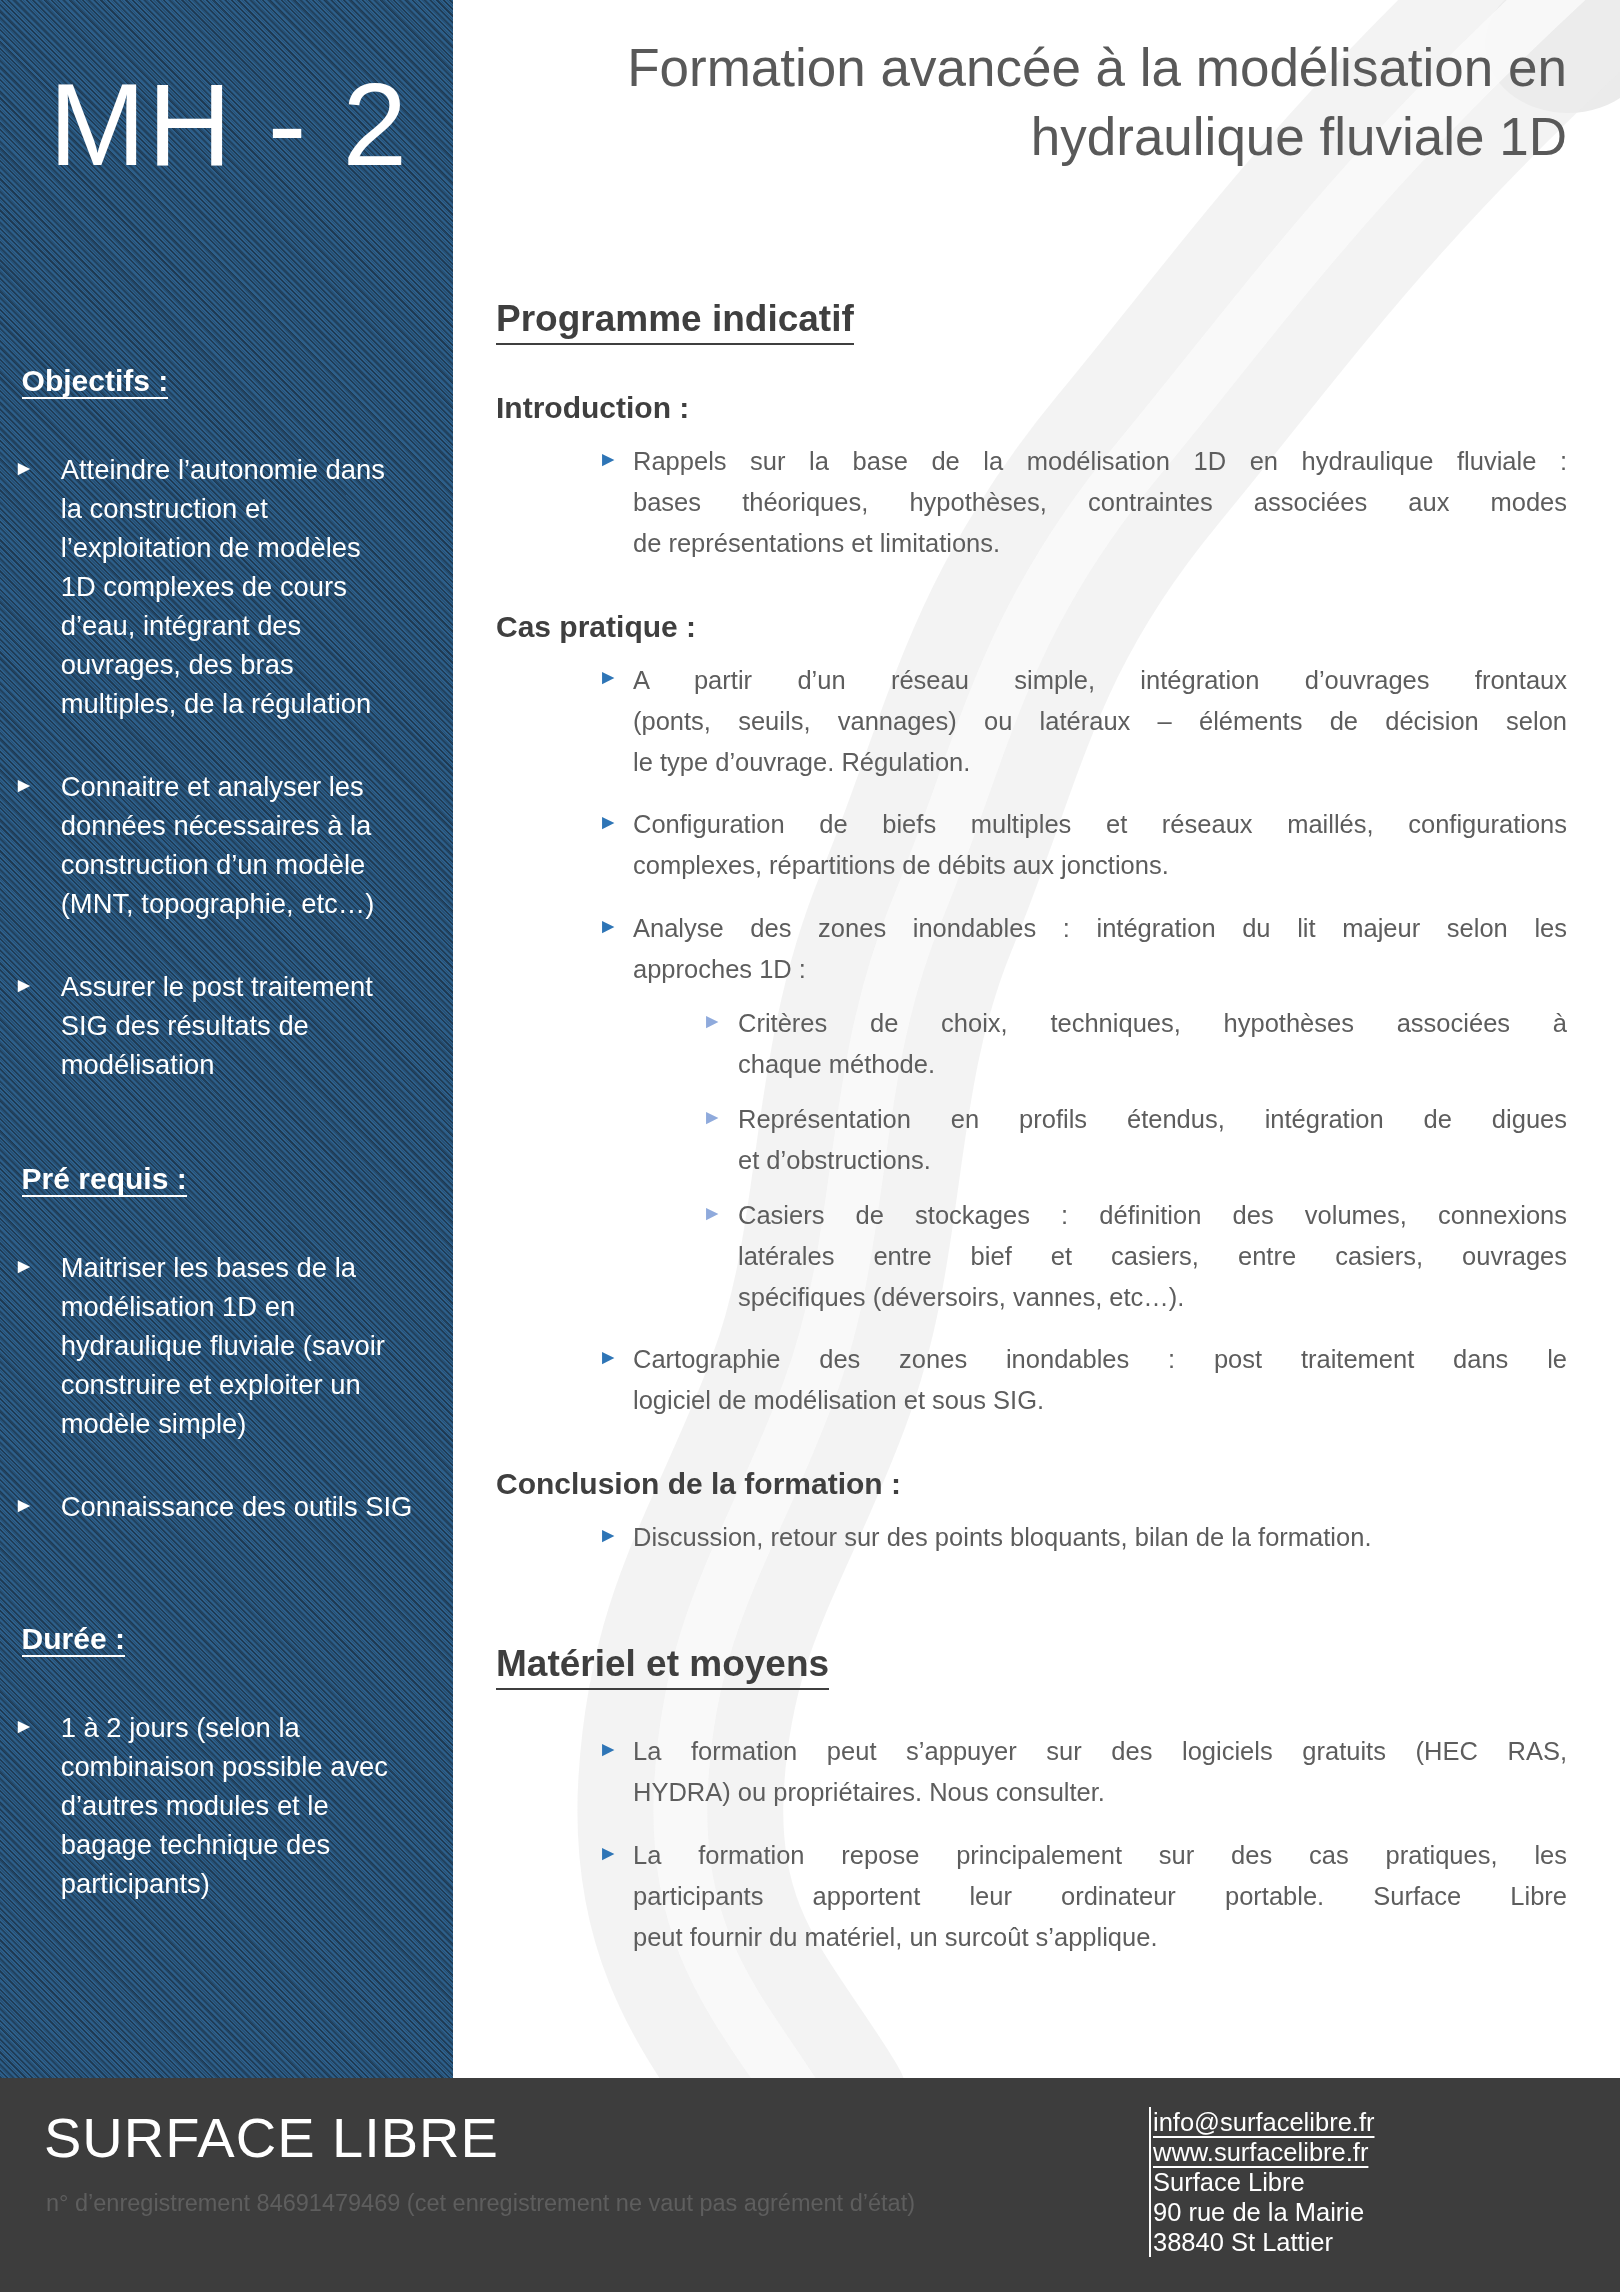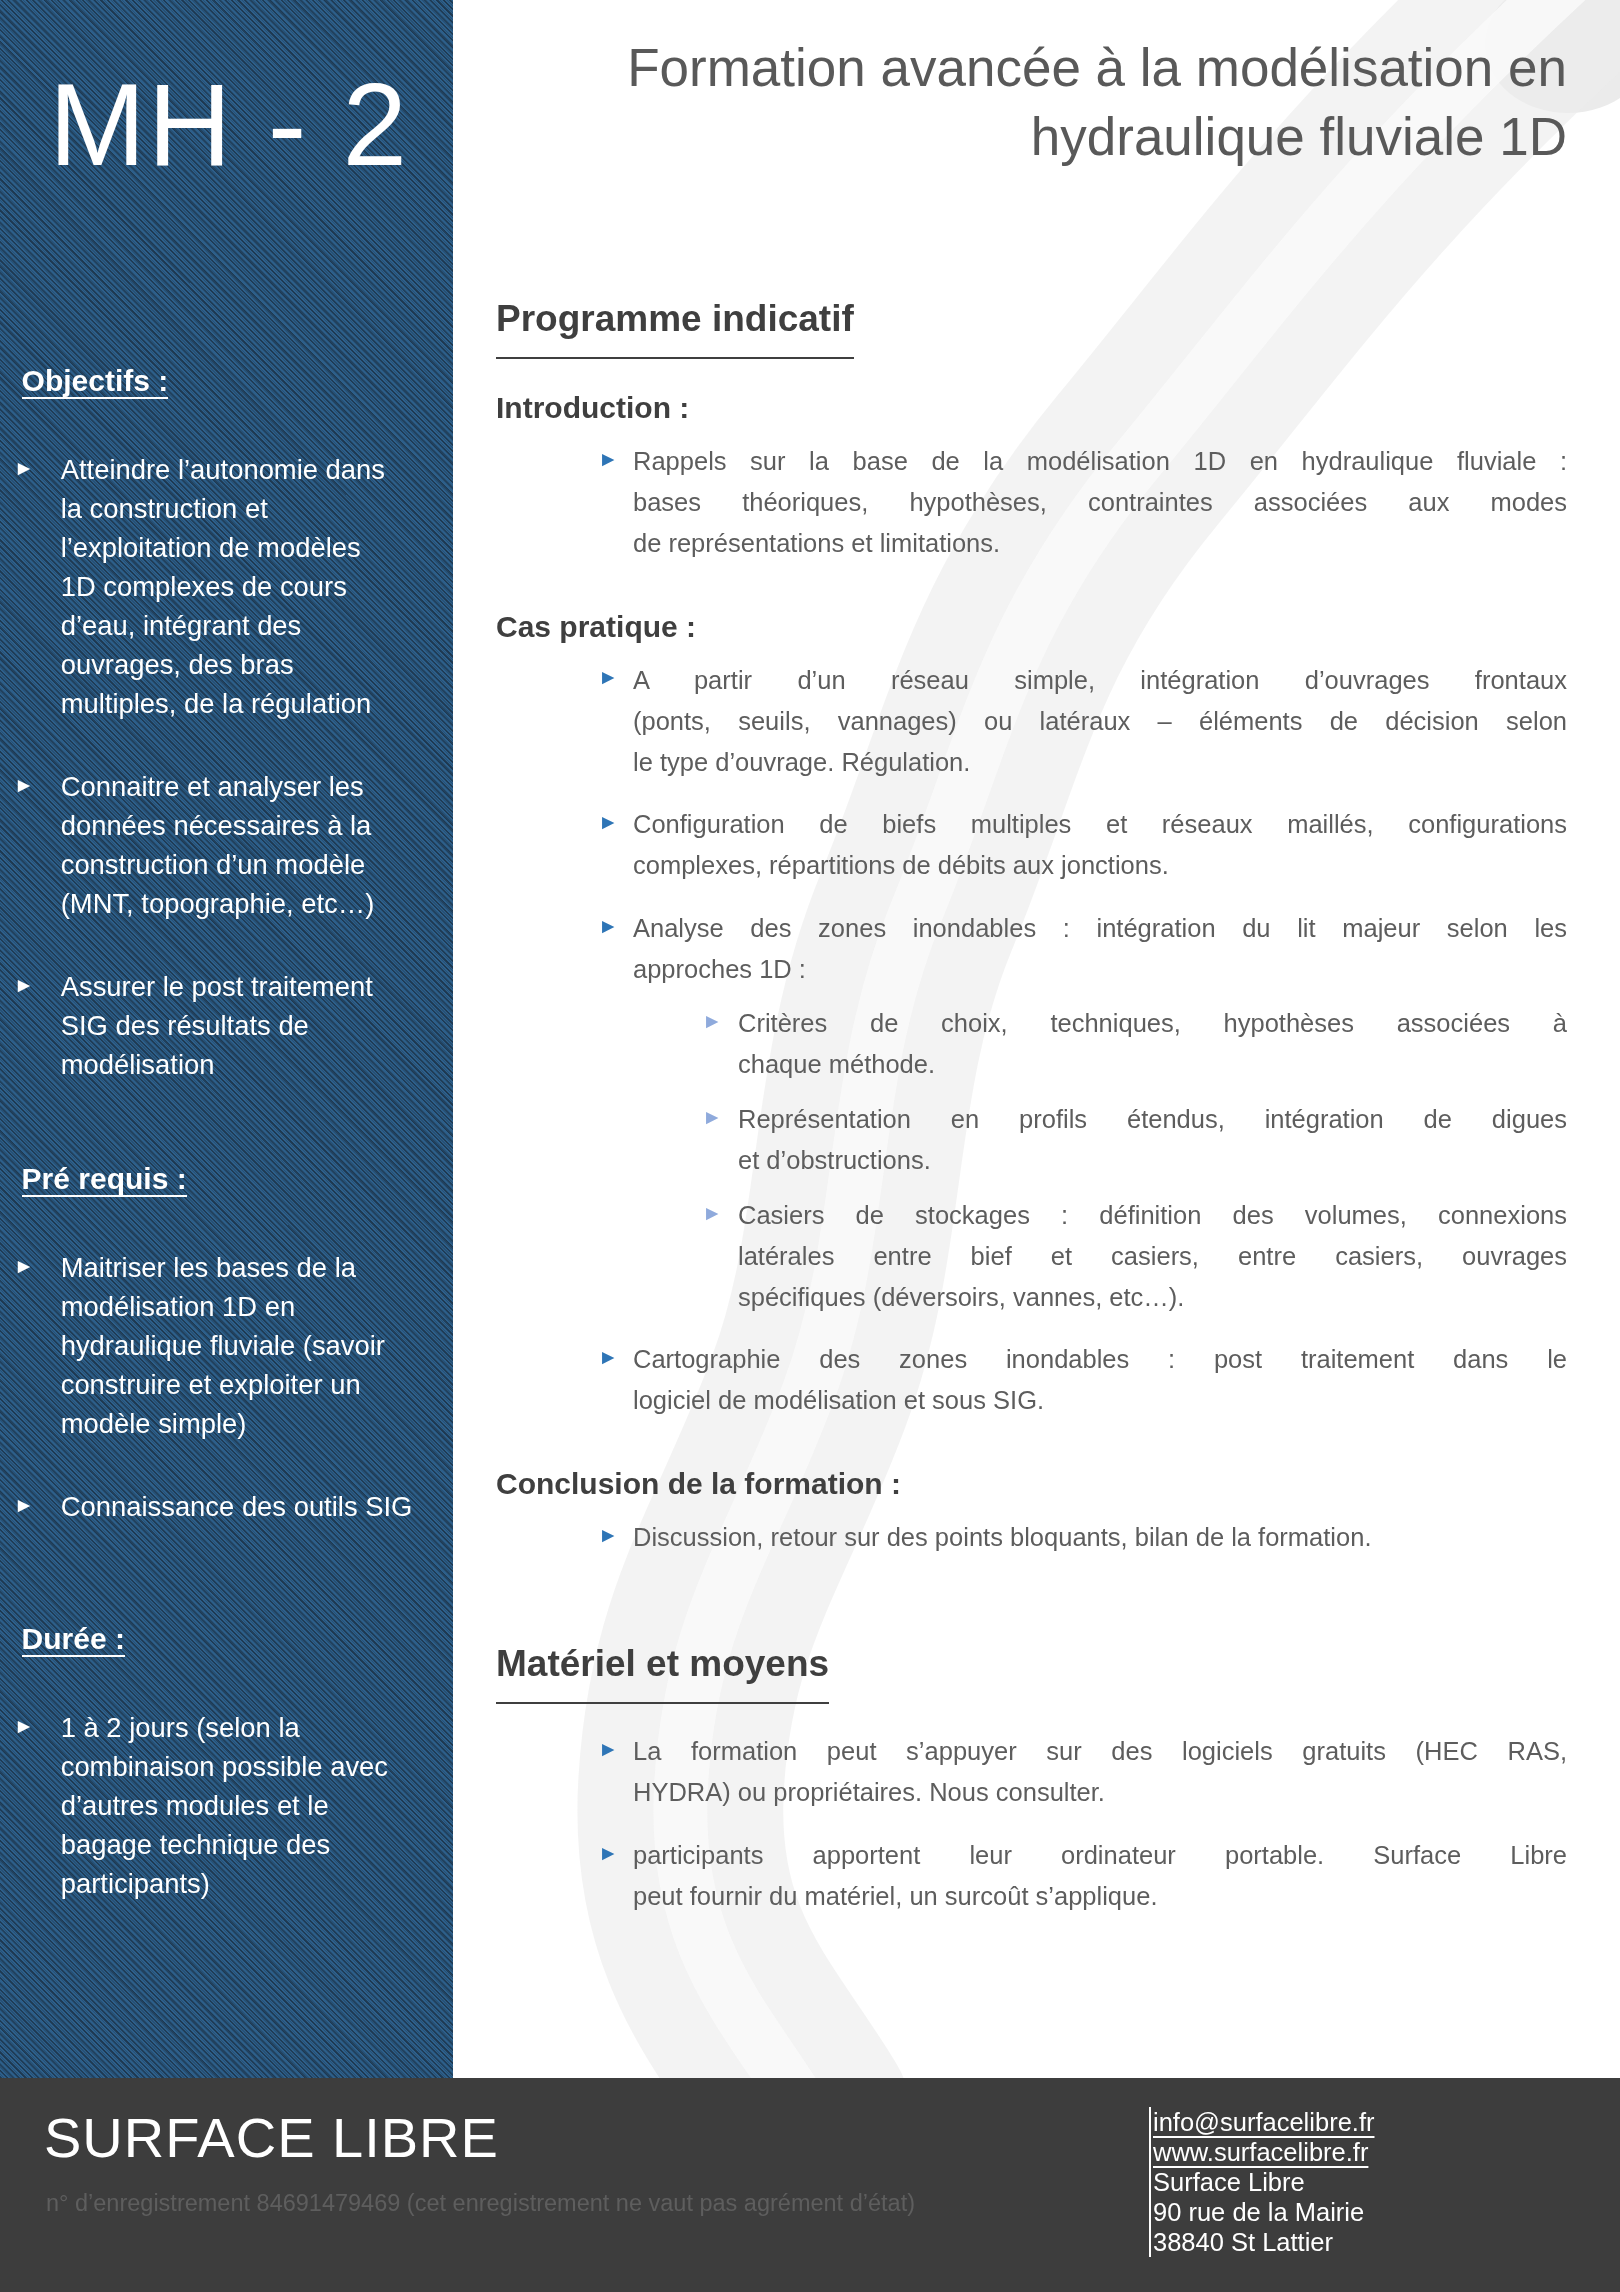--- a/index.html
+++ b/index.html
@@ -24,21 +24,21 @@
   .sb-item{display:flex;padding:0 15.7px 0 13.7px;margin-top:44px;}
   .sb-arrow{flex:0 0 47px;font-size:20.6px;padding-top:5.9px;color:#fff;}
   .sb-text{flex:1;font-size:27.4px;line-height:39px;}
   
   .main{position:absolute;left:496px;top:0;width:1071px;z-index:1;}
   .doc-title{margin-top:33px;text-align:right;color:var(--title-gray,#595959);
              font-size:53px;line-height:69px;font-weight:300;}
   .m-sec1{margin-top:125px;}
   .m-sec2{margin-top:83px;}
   .m-h{font-size:37px;font-weight:bold;color:var(--heading-text,#3f3f3f);line-height:45px;}
-  .m-h span{border-bottom:2.9px solid var(--heading-text,#3f3f3f);padding-bottom:18px;}
+  .m-h span{border-bottom:2.9px solid var(--heading-text,#3f3f3f);padding-bottom:4px;}
   .m-group1{margin-top:45px;}
   .m-group{margin-top:41px;}
   .m-label{font-size:30px;font-weight:bold;color:var(--heading-text,#3f3f3f);line-height:43px;}
   .m-bullet{display:flex;margin-top:21.6px;padding-left:102px;}
   .m-bullet.first{margin-top:11.8px;}
   .m-bullet.afterh{margin-top:23.5px;}
   .m-bullet .ar{flex:0 0 35px;font-size:20.6px;padding-top:5.9px;color:var(--accent,#2e75b6);}
   .m-bullet.l2{padding-left:206px;margin-top:13.7px;}
   .m-bullet.l2 .ar{flex:0 0 36px;color:var(--accent-light,#8faadc);}
   .m-bullet .tx{flex:1;font-size:25.5px;line-height:41px;color:var(--body-text,#5d5d5d);}
@@ -227,20 +227,21 @@
             <div class="m-bullet afterh">
               <span class="ar">►</span>
               <div class="tx">
                 <div class="jl">La formation peut s’appuyer sur des logiciels gratuits (HEC RAS,</div>
                 <div class="jl last">HYDRA) ou propriétaires. Nous consulter.</div>
               </div>
             </div>
             <div class="m-bullet">
               <span class="ar">►</span>
               <div class="tx">
+                <div class="jl">La formation repose principalement sur des cas pratiques, les</div>
                 <div class="jl">participants apportent leur ordinateur portable. Surface Libre</div>
                 <div class="jl last">peut fournir du matériel, un surcoût s’applique.</div>
               </div>
             </div>
           </div>
         </div>
       </div>
   </div>
 
   <div class="footer">

